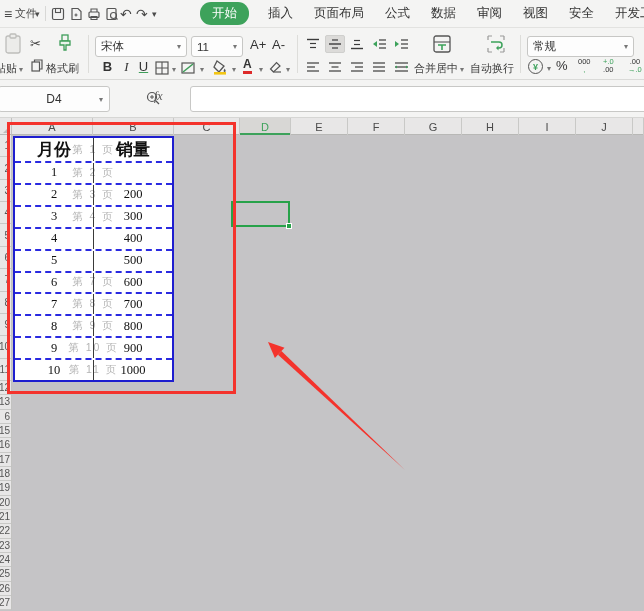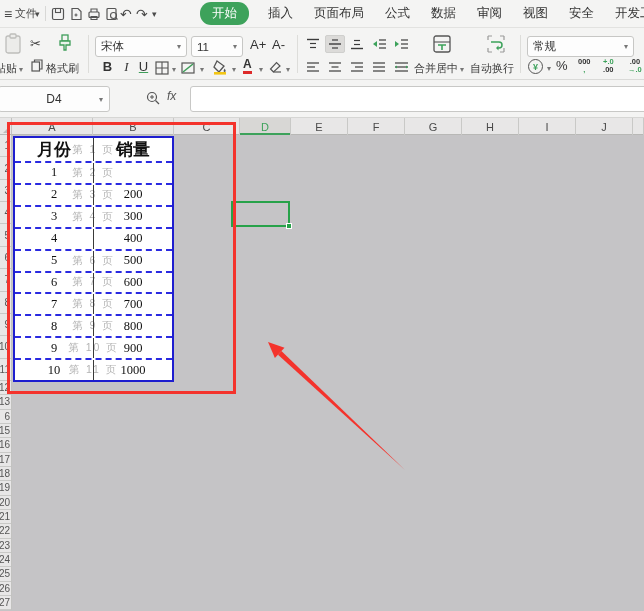--- a/index.html
+++ b/index.html
@@ -33,29 +33,29 @@
   .rdiv{position:absolute;top:7px;height:38px;border-left:1px solid #ddddda}
   .gray{color:#9a9a9a}
   .smlbl{font-size:11px;color:#3c3c3c;white-space:nowrap}
   .dd{font-size:8px;color:#777;margin-left:2px}
   .selbox{border:1px solid #c7c7c5;border-radius:3px;background:#fdfdfd;height:21px;display:flex;align-items:center;padding:0 5px;font-size:11.5px;color:#333}
   .selbox .dd{margin-left:auto}
   .fbtn{font-size:13px;color:#333;width:15px;text-align:center}
   .lnico{display:block}
   .alico{position:absolute;width:20px;height:18px;display:flex;align-items:center;justify-content:center;border-radius:2px}
   .alico.on{background:#dcdbd9;border:1px solid #cfcfcd}
-  .stack2{font-size:7.5px;line-height:8px;color:#333;text-align:center;font-weight:bold}
+  .stack2{font-size:7.5px;line-height:8px;color:#333;text-align:center;font-weight:normal}
   .stack2 .gr{color:var(--accent)}
   .yenc{width:15px;height:15px;border:1.2px solid #555;border-radius:50%;display:flex;align-items:center;justify-content:center;font-size:9px;color:var(--accent);font-weight:bold}
 
   
   .fbar{position:relative;height:38px;background:var(--bar);border-bottom:1px solid #d6d6d4}
   .namebox{position:absolute;left:-2px;top:6px;width:112px;height:26px;border:1px solid #c8c8c6;border-radius:3px;background:#fdfdfd;display:flex;align-items:center;justify-content:center;font-size:12px;color:#333}
   .namebox .dd{position:absolute;right:6px}
-  .fxlbl{position:absolute;left:167px;top:9px;font-family:Liberation Sans, sans-serif;font-style:italic;font-size:12px;color:#555}
+  .fxlbl{position:absolute;left:154px;top:9px;font-family:Liberation Serif, serif;font-style:italic;font-size:12px;color:#555}
   .finput{position:absolute;left:190px;top:6px;width:460px;height:26px;border:1px solid #c8c8c6;border-radius:3px;background:#fff}
 
   
   .grid{position:relative;height:493px;background:var(--sheet);overflow:hidden}
   .corner{position:absolute;left:0;top:0;width:12px;height:17px;background:var(--hdr);border-right:1px solid #c2c2c0;border-bottom:1px solid #b8b8b6}
   .corner:after{content:"";position:absolute;right:1px;bottom:1px;border-left:7px solid transparent;border-bottom:7px solid #bdbdbb}
   .colheads{position:absolute;left:12px;top:0;right:0;height:17px;display:flex;background:var(--hdr);border-bottom:1px solid #b8b8b6}
   .ch{height:17px;display:flex;align-items:center;justify-content:center;font-size:11px;color:#4a4a4a;border-right:1px solid #c9c9c7}
   .ch.sel{background:#d8d7d5;color:var(--accent);box-shadow:inset 0 -2px 0 var(--accent)}
   .rowheads{position:absolute;left:0;top:17px;width:12px;background:var(--hdr);border-right:1px solid #c2c2c0}
@@ -385,21 +385,20 @@
           <div class="trow">
     <span class="wm">第 4 页</span>
     <div class="tc c1">3</div>
     <div class="tc c2">300</div>
   </div>
           <div class="trow">
     <div class="tc c1">4</div>
     <div class="tc c2">400</div>
   </div>
           <div class="trow">
-    <span class="wm">第 6 页</span>
     <div class="tc c1">5</div>
     <div class="tc c2">500</div>
   </div>
           <div class="trow">
     <span class="wm">第 7 页</span>
     <div class="tc c1">6</div>
     <div class="tc c2">600</div>
   </div>
           <div class="trow">
     <span class="wm">第 8 页</span>

